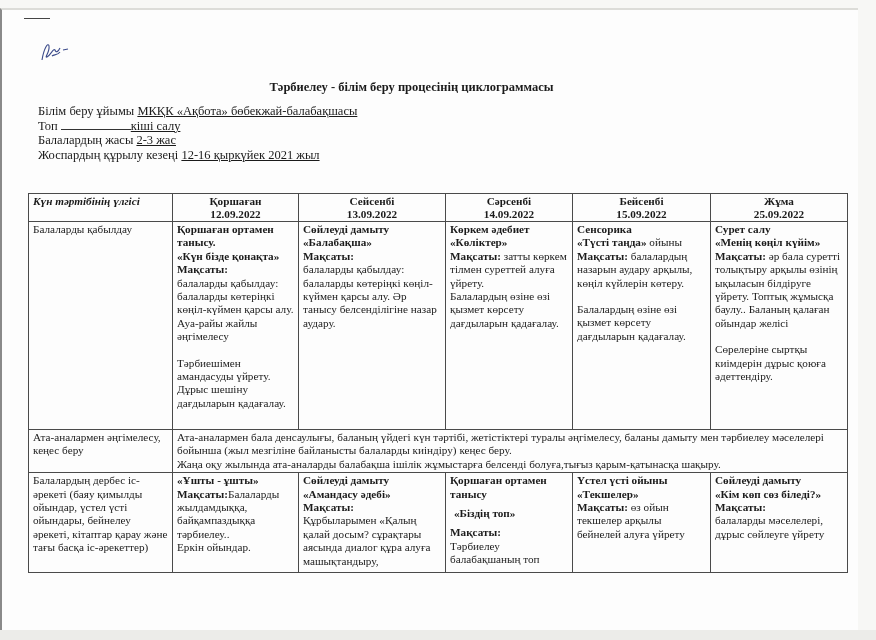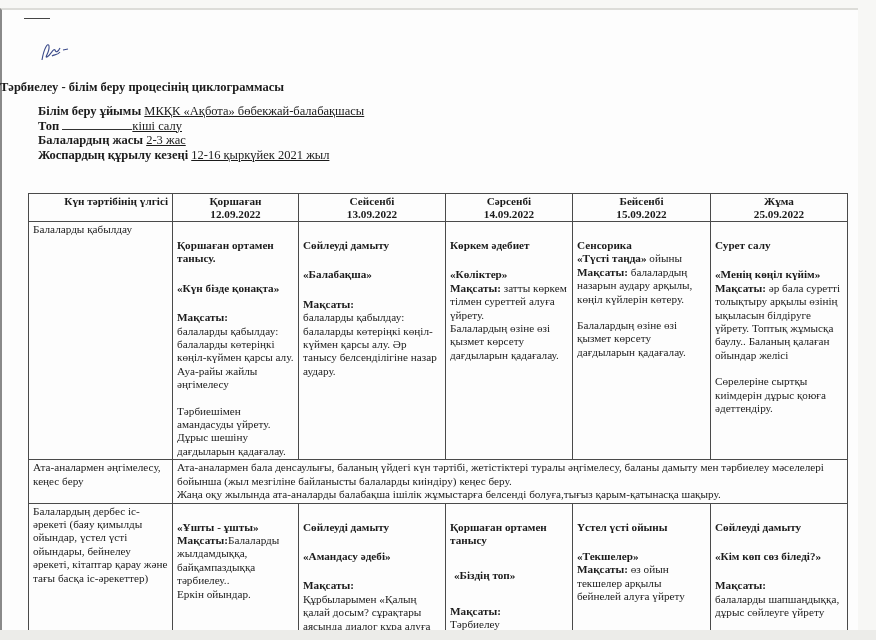--- a/index.html
+++ b/index.html
@@ -16,41 +16,41 @@
     border-top: 2px solid #dcdcd8;
     border-left: 2px solid #8a8a8a;
   }
   .topmark {
     position: absolute; left: 24px; top: 18px; width: 26px; height: 1px; background: #444;
   }
   .signature {
     position: absolute; left: 38px; top: 38px; width: 34px; height: 26px;
   }
   .title {
-    position: absolute; left: 0; width: 823px; top: 80px; text-align: left;
+    position: absolute; left: 0; width: 823px; top: 80px; text-align: center;
     font-weight: bold; font-size: 12.5px;
   }
   .meta {
     position: absolute; left: 38px; top: 104px; font-size: 12.5px; line-height: 14.5px;
   }
-  .meta b { font-weight: bold; margin-top: 12px; }
+  .meta b { font-weight: normal; margin-top: 12px; }
   .meta .u { text-decoration: underline; }
   .meta .blank { display: inline-block; width: 70px; border-bottom: 1px solid #333; height: 10px; vertical-align: baseline; }
   table.grid {
     position: absolute; left: 28px; top: 193px; width: 819px;
     border-collapse: collapse; table-layout: fixed;
     font-size: 11.2px; line-height: 13.4px;
   }
   table.grid td, table.grid th {
     border: 1px solid #4a4a4a; vertical-align: top; padding: 1px 4px 1px 4px;
     text-align: left; font-weight: normal;
   }
   table.grid th { text-align: center; font-weight: bold; line-height: 12.5px; }
-  table.grid th.first { text-align: right; }
-  .bold { font-weight: bold; margin-top: 16px; }
+  table.grid th.first { text-align: left; font-style: italic; }
+  .bold { font-weight: bold; }
   .gap { height: 13px; }
   .bottomshadow {
     position: absolute; left: 0; top: 630px; width: 876px; height: 10px; background: #ecece9;
   }
 </style>
 </head>
 <body>
 
 <div class="page"></div>
 <div class="topmark"></div>
@@ -182,19 +182,19 @@
     </td>
     <td>
       <div class="bold">Үстел үсті ойыны</div>
       <div class="bold">«Текшелер»</div>
       <div><span class="bold">Мақсаты:</span> <span>өз ойын текшелер арқылы бейнелей алуға үйрету</span></div>
     </td>
     <td>
       <div class="bold">Сөйлеуді дамыту</div>
       <div class="bold">«Кім көп сөз біледі?»</div>
       <div class="bold">Мақсаты:</div>
-      <div>балаларды шапшаңдыққа, дұрыс сөйлеуге үйрету</div>
+      <div>балаларды мәселелері, дұрыс сөйлеуге үйрету</div>
     </td>
   </tr>
 </tbody>
   </table>
 
 <div class="bottomshadow"></div>
 
 </body></html>

